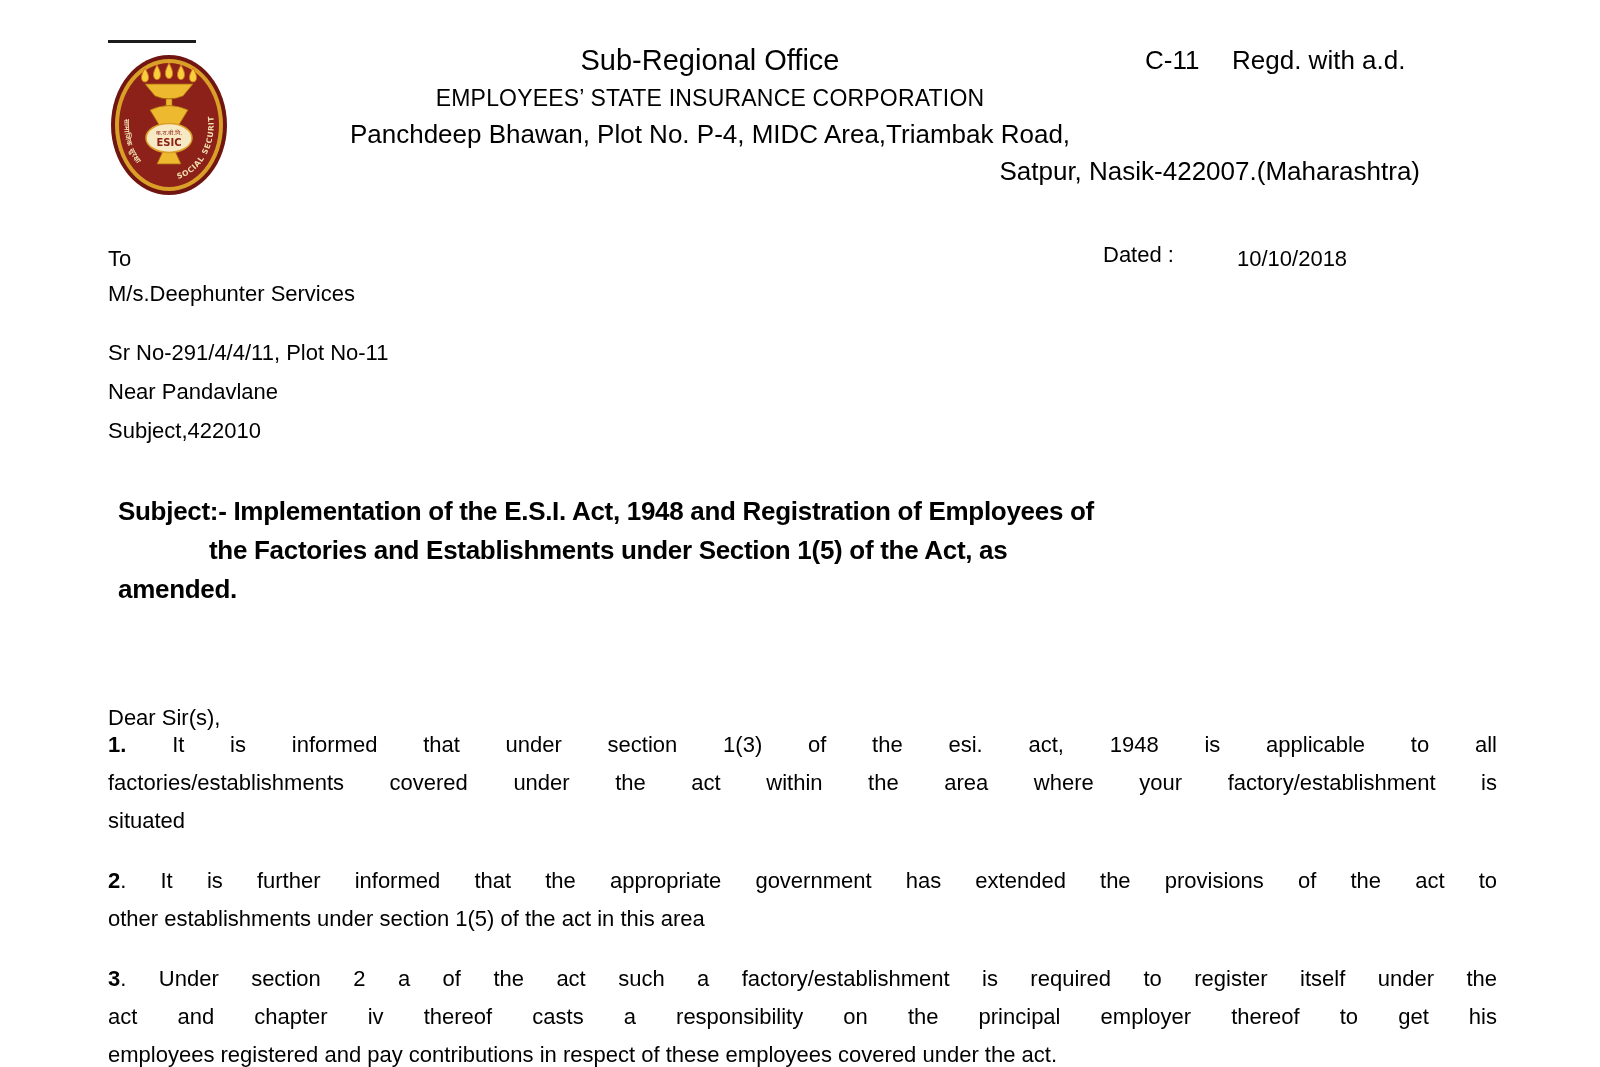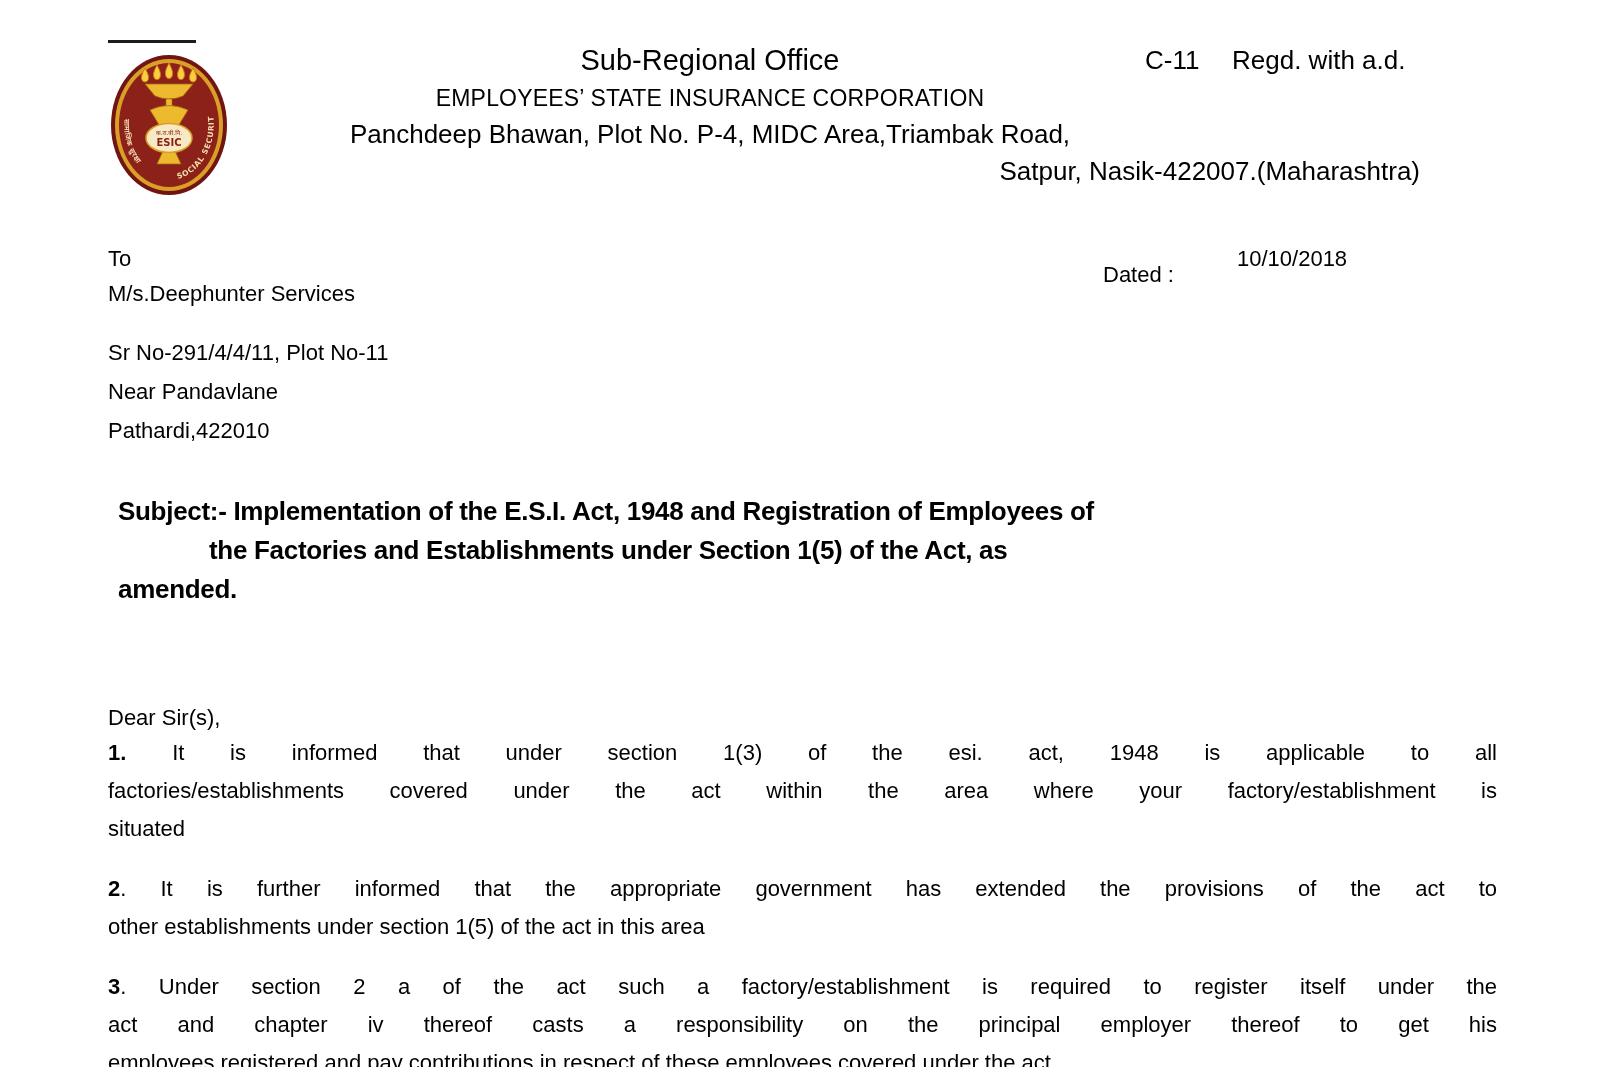--- a/index.html
+++ b/index.html
@@ -22,33 +22,33 @@
   .hdr-title   { position: absolute; left: 0; top: 42px;  width: 1420px; font-size: 29px; font-weight: 400; line-height: 36px; }
   .hdr-corp    { position: absolute; left: 0; top: 80px;  width: 1420px; font-size: 23px; line-height: 36px; letter-spacing: 0.2px; }
   .hdr-addr1   { position: absolute; left: 0; top: 116px; width: 1420px; font-size: 26px; line-height: 37px; }
   .hdr-addr2   { position: absolute; left: 0; top: 153px; width: 1420px; font-size: 26px; line-height: 37px; text-align: right; }
   .reg-code    { left: 1145px; top: 42px; font-size: 26px; line-height: 36px; }
   .reg-mode    { left: 1232px; top: 42px; font-size: 26px; line-height: 36px; }
 
   
   .body-text { font-size: 22px; line-height: 38px; }
   .to-label     { left: 108px;  top: 240px; }
-  .dated-label  { left: 1103px; top: 256px; }
+  .dated-label  { left: 1103px; top: 236px; }
   .date-value   { left: 1237px; top: 240px; }
   .recipient    { left: 108px;  top: 275px; }
   .addr-block   { left: 108px;  top: 333px; line-height: 39px; }
 
   
   .subject { left: 118px; top: 492px; width: 1420px; font-weight: 700; font-size: 26px; line-height: 39px; letter-spacing: -0.3px; }
   .subject .sline { white-space: nowrap; }
   .subject .sline2 { margin-left: 91px; }
 
   
   .salutation { left: 108px; top: 699px; }
-  .para { left: 108px; width: 1389px; margin-top: 8px; }
+  .para { left: 108px; width: 1389px; }
   .para-1 { top: 726px; }
   .para-2 { top: 862px; }
   .para-3 { top: 960px; }
   .pline { line-height: 38px; }
   .jline { text-align: justify; text-align-last: justify; -moz-text-align-last: justify; text-justify: inter-word; }
   .pnum { font-weight: 700; }
 
   
   .logo text { font-family: "DejaVu Sans", sans-serif; }
 </style>
@@ -106,21 +106,21 @@
   <div class="abs reg-mode">Regd. with a.d.</div>
 
   <div class="abs body-text to-label">To</div>
   <div class="abs body-text dated-label">Dated :</div>
   <div class="abs body-text date-value">10/10/2018</div>
 
   <div class="abs body-text recipient">M/s.Deephunter Services</div>
   <div class="abs body-text addr-block">
     <div>Sr No-291/4/4/11, Plot No-11</div>
     <div>Near Pandavlane</div>
-    <div>Pathardi,422010</div>
+    <div>Subject,422010</div>
   </div>
 
   <div class="abs subject">
     <div class="sline">Subject:- Implementation of the E.S.I. Act, 1948 and Registration of Employees of</div>
     <div class="sline sline2">the Factories and Establishments under Section 1(5) of the Act, as</div>
     <div class="sline">amended.</div>
   </div>
 
   <div class="abs body-text salutation">Dear Sir(s),</div>
 

